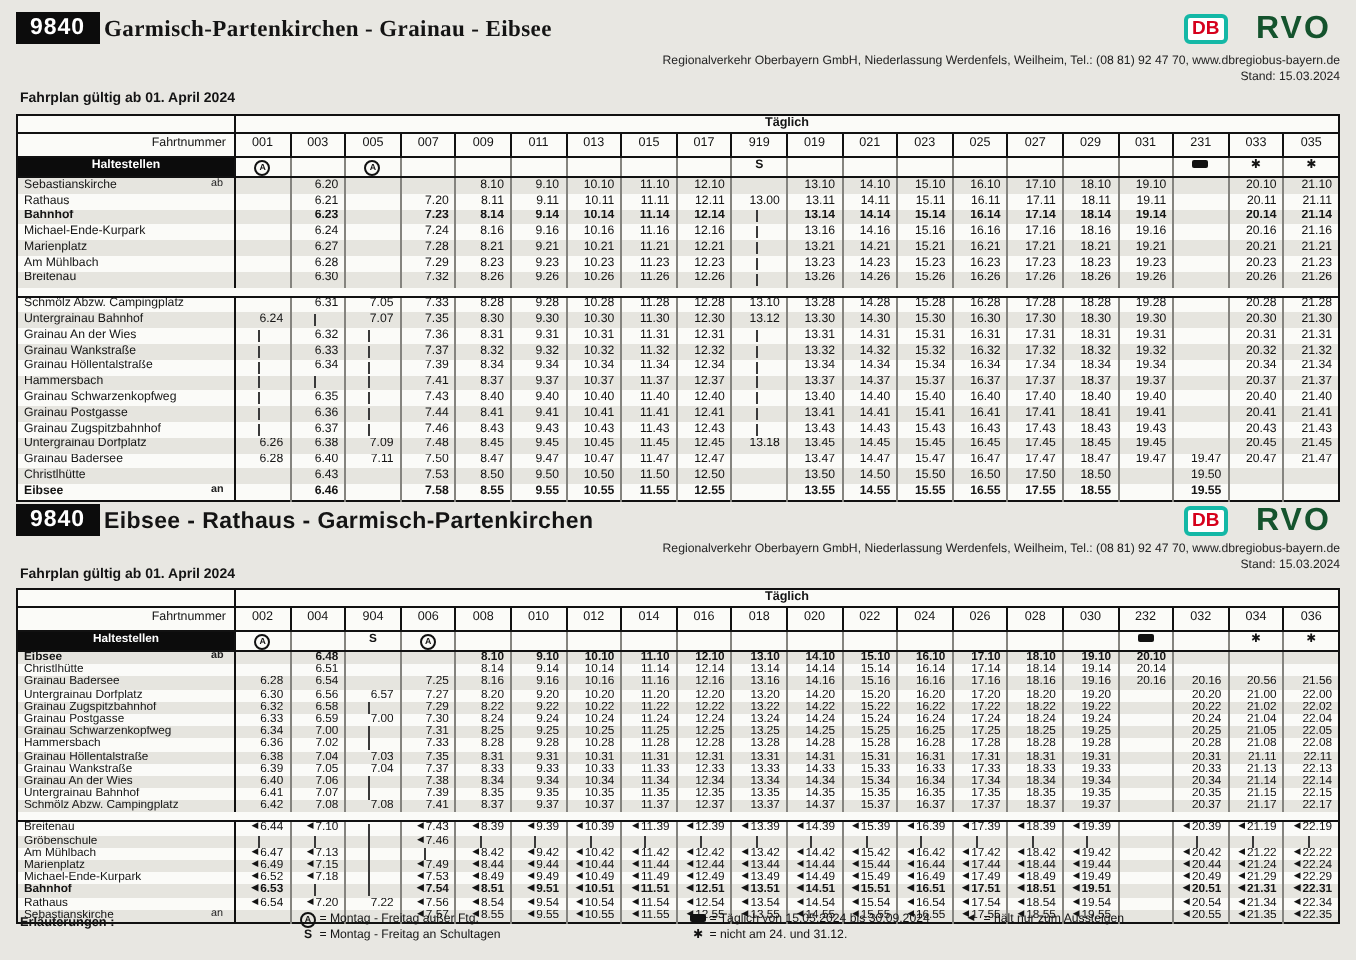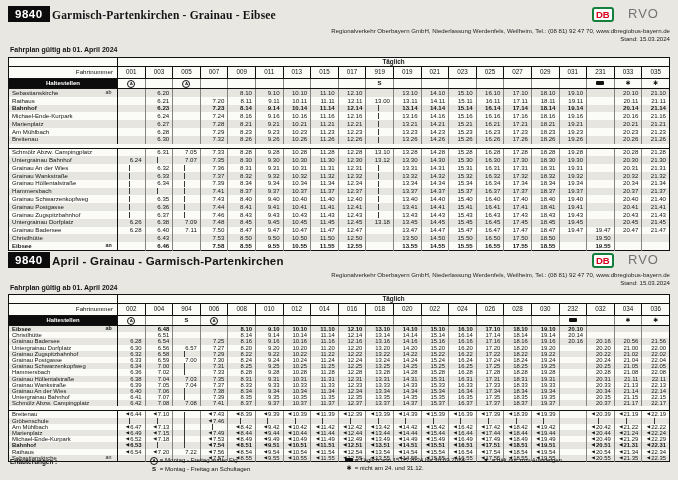--- a/index.html
+++ b/index.html
@@ -1,21 +1,21 @@
 <!DOCTYPE html>
 <html><head>
 <meta charset="utf-8">
 <style>
   html,body{margin:0;padding:0;}
   body{width:678px;height:480px;background:#e8e7e2;font-family:"Liberation Sans",sans-serif;color:#141414;position:relative;overflow:hidden;}
   .abs{position:absolute;}
   .routebox{background:#0c0c0c;color:#fff;font-weight:bold;font-size:11.5px;padding:2px 7px;letter-spacing:.5px;text-align:right;}
   .title{font-weight:bold;font-size:11.5px;letter-spacing:.2px;}
-  .dbbox{border:2px solid #15803d;color:#d6001c;font-weight:800;font-size:9.5px;padding:0 2px;border-radius:3px;background:#fff;}
-  .rvo{color:#737373;font-weight:400;font-size:13px;letter-spacing:1px;}
+  .dbbox{border:2px solid #14b8a6;color:#d6001c;font-weight:800;font-size:9.5px;padding:0 2px;border-radius:3px;background:#fff;}
+  .rvo{color:#14532d;font-weight:700;font-size:16px;letter-spacing:1px;}
   .company{font-size:6.1px;color:#222;text-align:right;}
   .stand{font-size:6.1px;color:#222;text-align:right;}
   .valid{font-weight:bold;font-size:7px;}
   table.tt{border-collapse:collapse;table-layout:fixed;width:662px;background:#fbfbf8;border:1.5px solid #111;}
   .tt td{padding:0;font-size:6.1px;line-height:1.05;white-space:nowrap;overflow:hidden;}
   .t1 td{height:7.8px;}
   .t2 td{height:6.1px;font-size:5.9px;}
   .tt .daily{font-weight:bold;text-align:center;font-size:6.3px;border-bottom:1px solid #111;}
   .tt .drow .nm{border-right:1.5px solid #111;border-bottom:1px solid #111;}
   .tt .drow td{height:8px;}
@@ -662,21 +662,21 @@
         <td class="time">18.55</td>
         <td class="time"></td>
         <td class="time">19.55</td>
         <td class="time"></td>
         <td class="time"></td>
       </tr>
     </tbody>
   </table>
 
 <div class="abs routebox" style="left:8px;top:252px;">9840</div>
-<div class="abs title" style="left:52px;top:255px;">April - Grainau - Garmisch-Partenkirchen</div>
+<div class="abs title" style="left:52px;top:255px;">Eibsee - Rathaus - Garmisch-Partenkirchen</div>
 <div class="abs dbbox" style="left:592px;top:253px;">DB</div>
 <div class="abs rvo" style="left:628px;top:252px;">RVO</div>
 <div class="abs company" style="right:8px;top:271px;width:470px;">Regionalverkehr Oberbayern GmbH, Niederlassung Werdenfels, Weilheim, Tel.: (08 81) 92 47 70, www.dbregiobus-bayern.de</div>
 <div class="abs stand" style="right:8px;top:279px;width:200px;">Stand: 15.03.2024</div>
 <div class="abs valid" style="left:10px;top:284px;">Fahrplan gültig ab 01. April 2024</div>
 
 <table id="tbl2" class="abs tt t2" style="left:8px;top:294px;">
     <colgroup>
       <col style="width:96px">
       <col style="width:13px">

